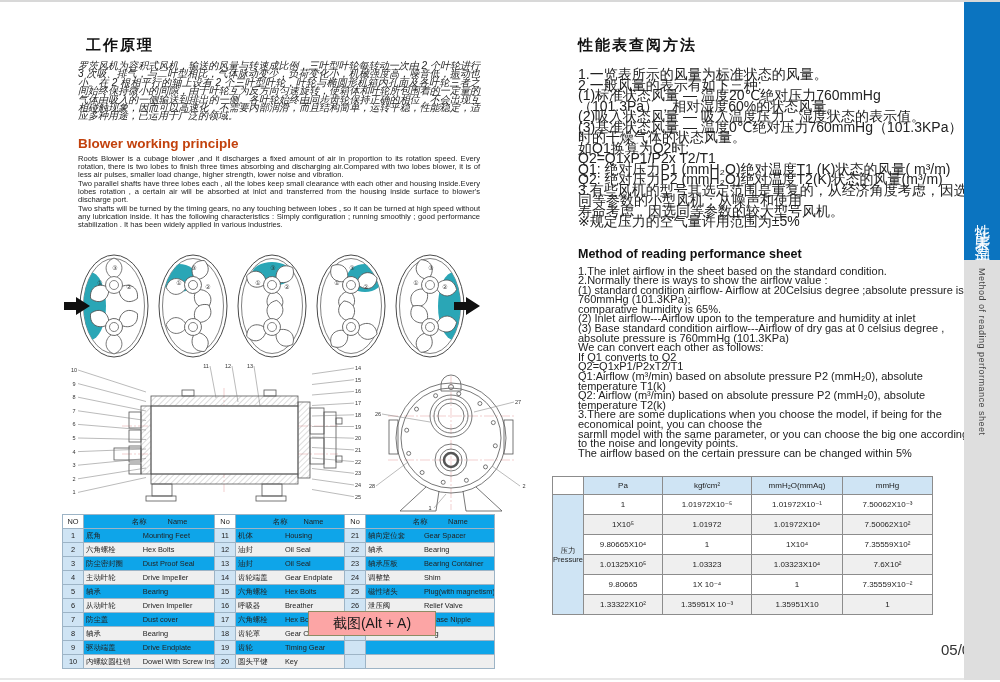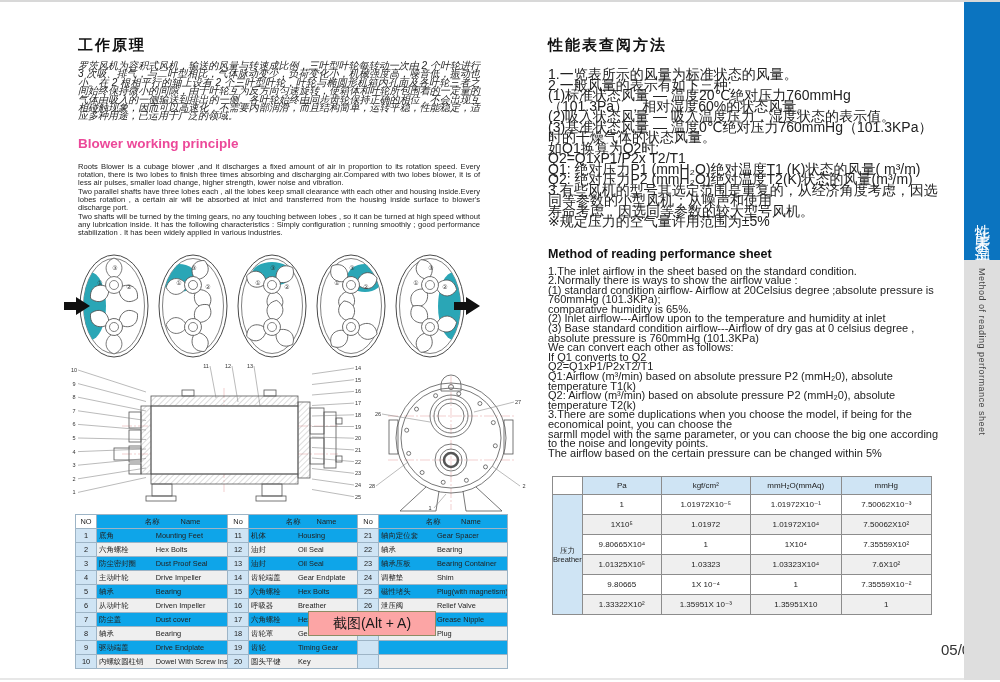--- a/index.html
+++ b/index.html
@@ -3,49 +3,49 @@
 <meta charset="utf-8">
 <style>
   html,body{margin:0;padding:0;}
   body{width:1000px;height:682px;position:relative;overflow:hidden;background:#fff;
        font-family:"Liberation Sans","DejaVu Sans",sans-serif;color:#222;}
   .topline{position:absolute;left:0;top:0;width:1000px;height:2px;background:#d8d8d8;}
   .botline{position:absolute;left:0;top:678px;width:964px;height:2px;background:#e7e7e7;}
 
   
   .col-left{position:absolute;left:78px;top:36px;width:402px;}
-  .col-left h1{font-size:15px;margin:0 0 7px 0;letter-spacing:2px;color:#111;}
+  .col-left h1{font-size:15px;margin:0 0 7px 8px;letter-spacing:2px;color:#111;}
   .zhbody{font-size:10px;line-height:8.4px;text-align:justify;color:#222;font-style:italic;}
-  .col-left h2{font-size:13.5px;margin:15px 0 12px 0;color:#ec4899;}
+  .col-left h2{font-size:13.5px;margin:15px 0 4px 0;color:#c2410c;}
   .enbody{font-size:7.6px;line-height:8.3px;text-align:justify;white-space:pre-line;color:#222;}
 
   svg text{font-family:"Liberation Sans","DejaVu Sans",sans-serif;}
   #rotorSvg{position:absolute;left:62px;top:254px;}
   #drawSvg{position:absolute;left:56px;top:360px;}
 
   
   table{border-collapse:collapse;border-radius:16px;}
-  .parts{position:absolute;left:75px;top:514px;table-layout:fixed;}
+  .parts{position:absolute;left:62px;top:514px;table-layout:fixed;}
   .parts td,.parts th{border:1px solid #9db4c6;font-weight:400;font-size:7.4px;
       padding:0 2px;height:13px;line-height:13px;overflow:hidden;white-space:nowrap;}
   .parts .num{width:20px;text-align:center;background:#cfe4f4;padding:0;}
   .parts thead .num{background:#fff;}
   .parts .nm{width:104px;background:#0ea5e9;}
   .parts .nm3{width:124px;}
   .parts tbody tr:nth-child(even) .nm{background:#efefef;}
   .parts .zh{display:inline-block;width:45%;vertical-align:top;}
   .parts .en{display:inline-block;vertical-align:top;}
 
   
   .tooltip{position:absolute;left:308px;top:611px;width:126px;height:23px;z-index:6;
       background:#fca5a5;border:1px solid #8e8c64;font-size:14px;line-height:23px;
       text-align:center;color:#1a1a1a;}
 
   
-  .col-right{position:absolute;left:548px;top:36px;width:392px;}
+  .col-right{position:absolute;left:578px;top:36px;width:392px;}
   .col-right h1{font-size:15px;margin:0 0 14px 0;letter-spacing:2px;color:#111;}
   .zhbody2{font-size:14px;line-height:10.5px;white-space:pre-line;color:#222;}
   .col-right h2{font-size:12.5px;margin:20px 0 6px 0;color:#111;}
   .enbody2{font-size:11px;line-height:9.6px;white-space:pre-line;color:#222;}
   .conv{position:absolute;left:548px;top:433px;width:392px;}
   .conv .t1{font-size:13px;font-weight:bold;margin:0;color:#111;}
   .conv .t2{font-size:12.5px;font-weight:bold;margin:2px 0 0 0;color:#111;}
 
   .press{position:absolute;left:552px;top:476px;table-layout:fixed;border:1px solid #666;}
   .press td,.press th{border:1px solid #8c8c8c;font-weight:400;font-size:8px;
@@ -466,21 +466,21 @@
         <th class="corner c0"></th>
         <th class="c1">Pa</th>
         <th class="c2">kgf/cm²</th>
         <th class="c3">mmH₂O(mmAq)</th>
         <th class="c4">mmHg</th>
       </tr>
     </thead>
   <tbody id="pressBody">
       <tr>
         <td class="rowhdr c0" rowspan="6" style="white-space: pre-line;">压力
-Breather</td>
+Pressure</td>
         <td class="c1">1</td>
         <td class="c2">1.01972X10⁻⁵</td>
         <td class="c3">1.01972X10⁻¹</td>
         <td class="c4">7.50062X10⁻³</td>
       </tr>
       <tr>
         <td class="c1">1X10⁵</td>
         <td class="c2">1.01972</td>
         <td class="c3">1.01972X10⁴</td>
         <td class="c4">7.50062X10²</td>

